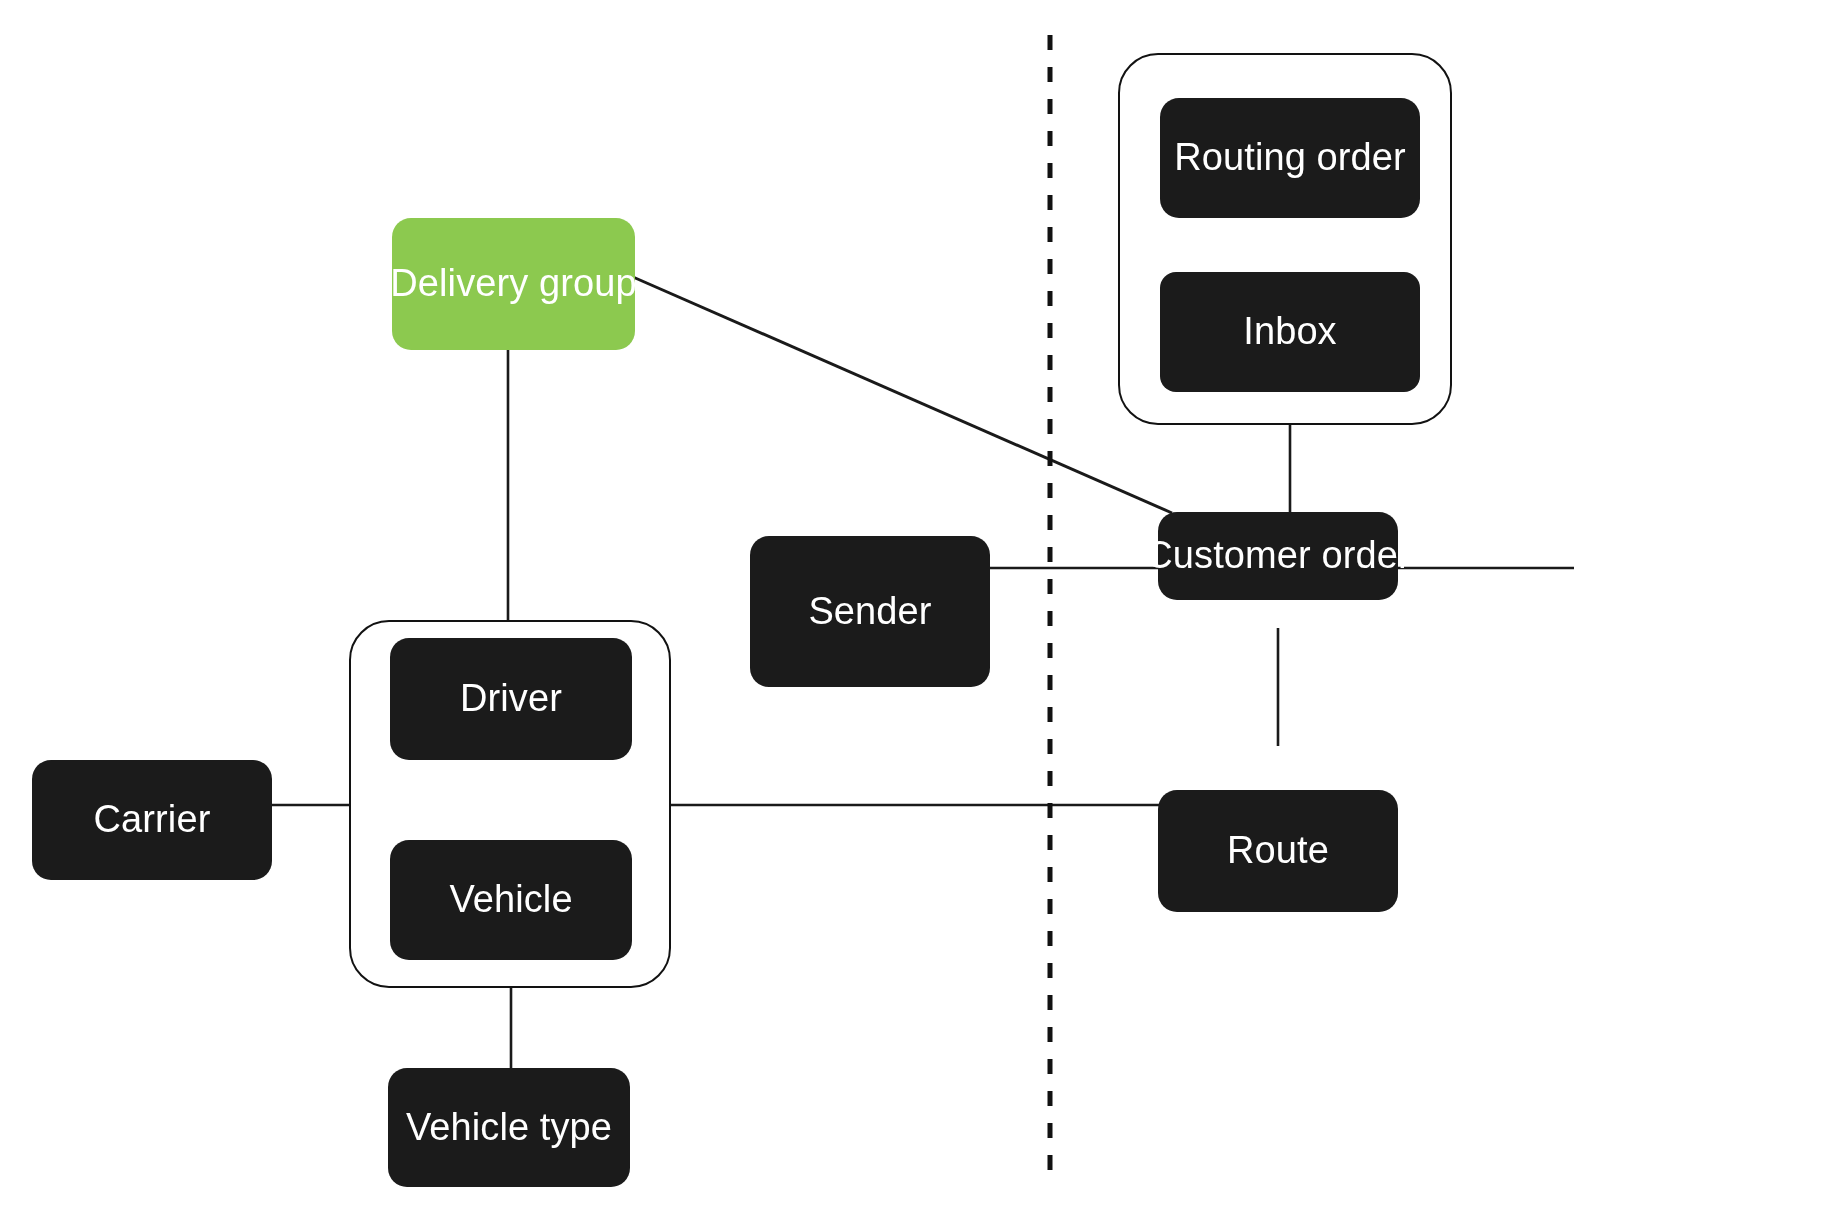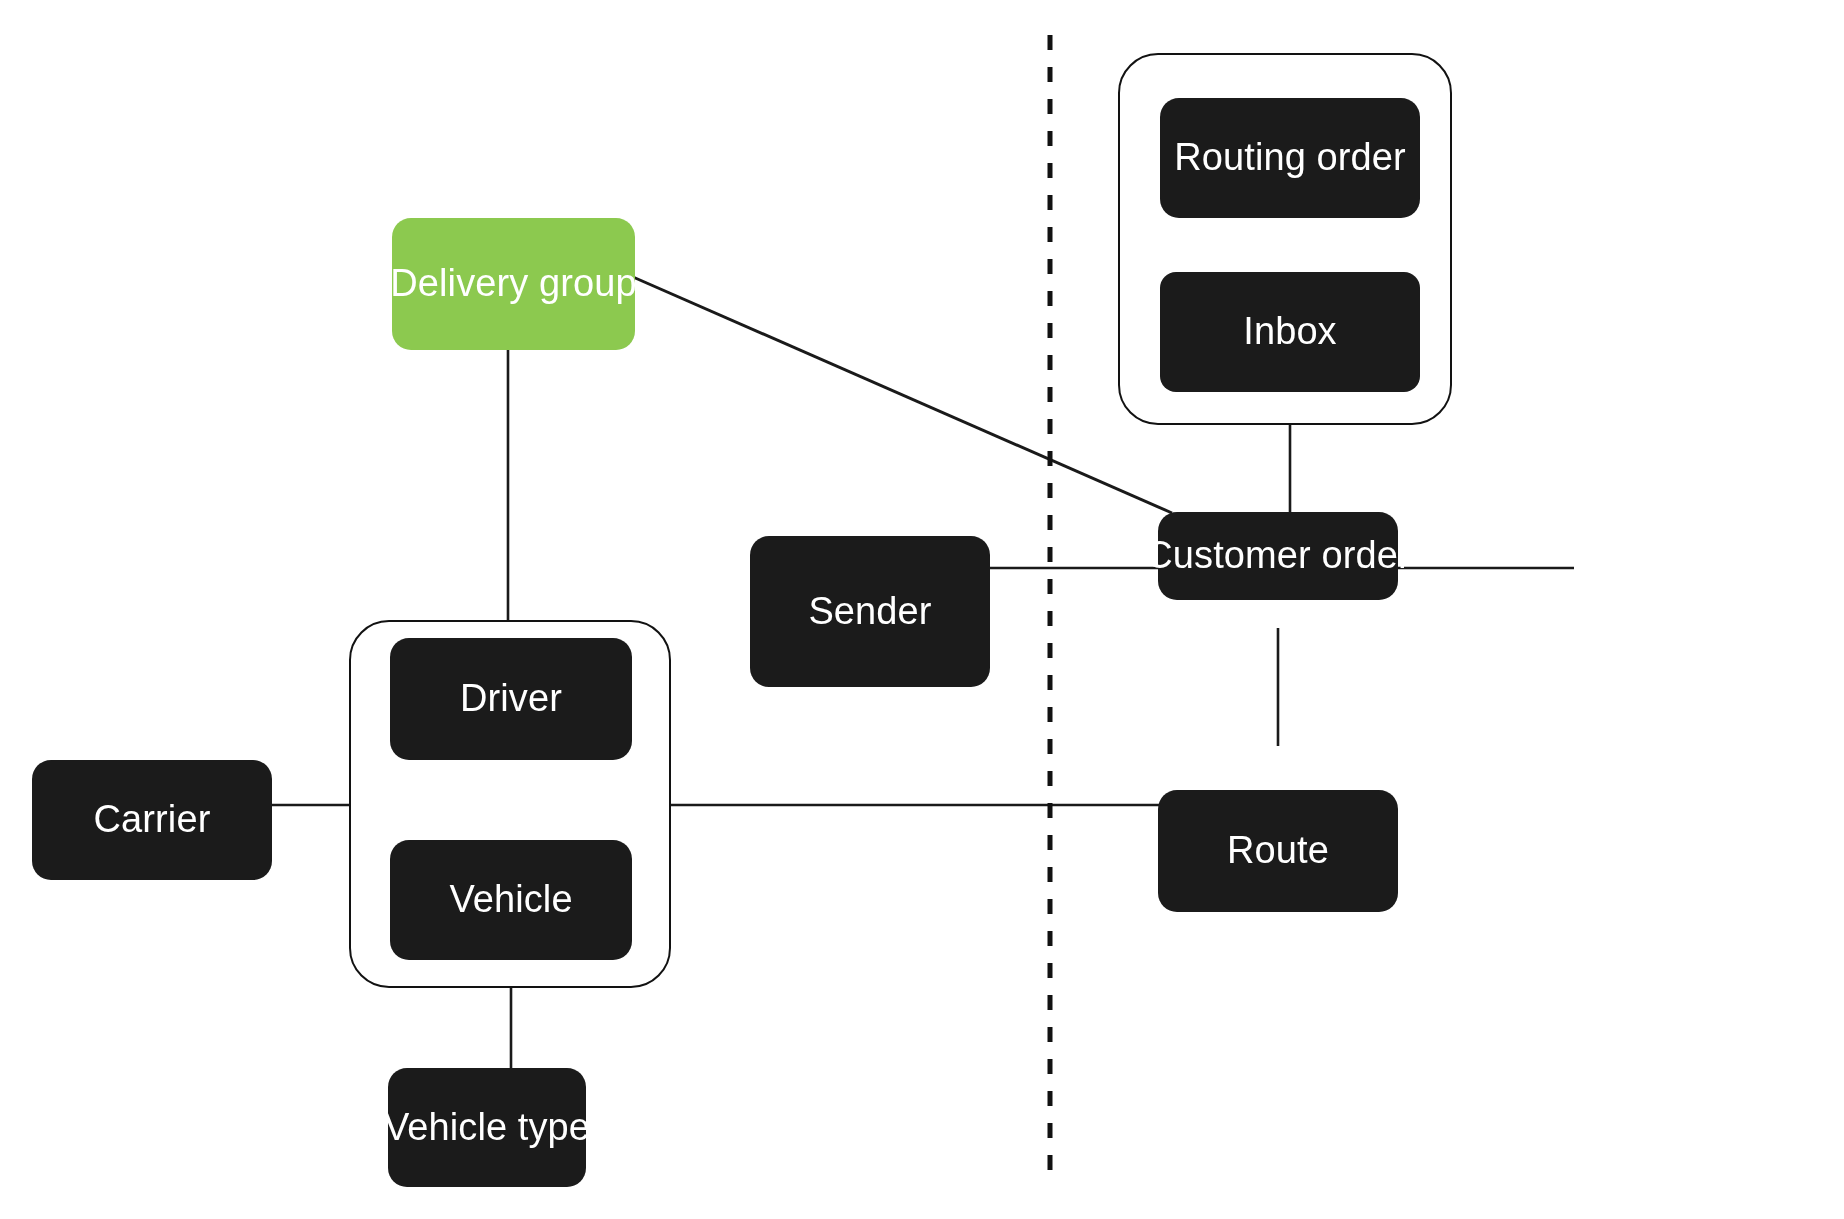--- a/index.html
+++ b/index.html
@@ -63,21 +63,21 @@
   #node-delivery-group { left: 392px;  top: 218px;  width: 243px; height: 132px; }
   #node-routing-order  { left: 1160px; top: 98px;   width: 260px; height: 120px; }
   #node-inbox          { left: 1160px; top: 272px;  width: 260px; height: 120px; border-radius: 16px; }
   #node-sender         { left: 750px;  top: 536px;  width: 240px; height: 151px; }
   #node-customer-order { left: 1158px; top: 512px;  width: 240px; height: 88px; }
   #node-package        { left: 1572px; top: 510px;  width: 240px; height: 118px; }
   #node-route          { left: 1158px; top: 744px;  width: 240px; height: 122px; margin-top: 46px; }
   #node-carrier        { left: 32px;   top: 760px;  width: 240px; height: 120px; }
   #node-driver         { left: 390px;  top: 630px;  width: 242px; height: 122px; margin-top: 8px; }
   #node-vehicle        { left: 390px;  top: 840px;  width: 242px; height: 120px; }
-  #node-vehicle-type   { left: 388px;  top: 1068px; width: 198px; height: 119px; }
+  #node-vehicle-type   { left: 388px;  top: 1068px; width: 242px; height: 119px; }
 
   #group-routing       { left: 1118px; top: 53px;   width: 334px; height: 372px; }
   #group-fleet         { left: 349px;  top: 620px;  width: 322px; height: 368px; }
 </style>
 </head>
 <body>
 
 <div id="canvas">
 
   <svg id="edge-layer" viewBox="0 0 1844 1219" width="1844" height="1219" xmlns="http://www.w3.org/2000/svg">

